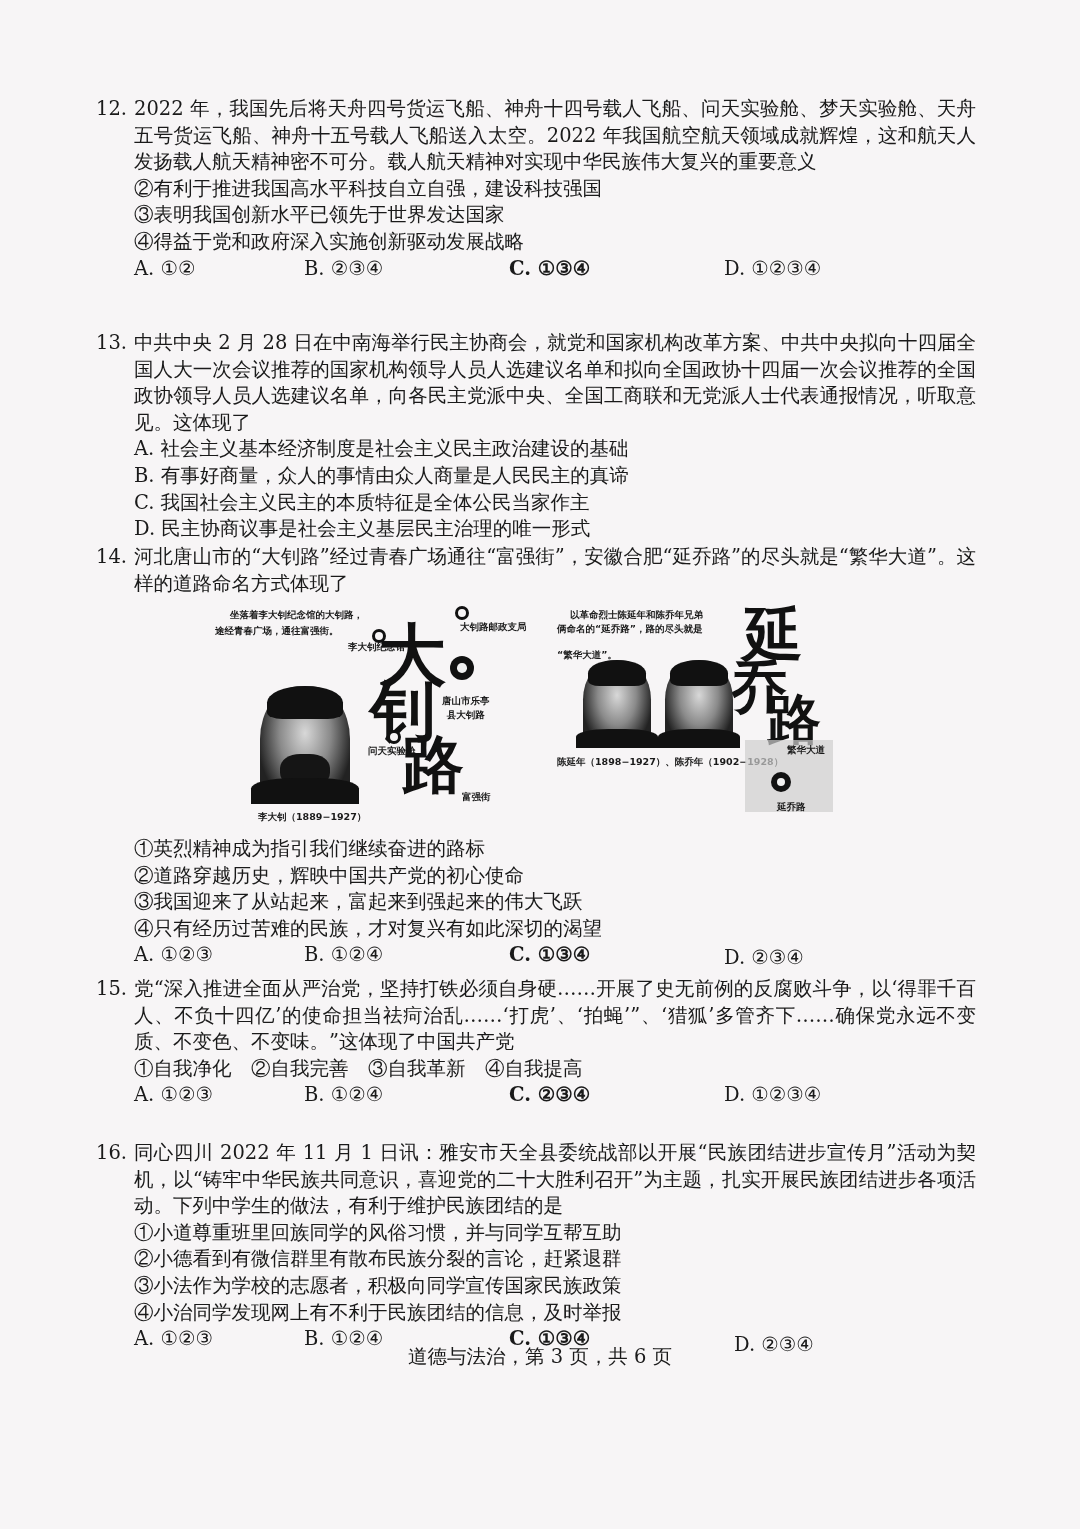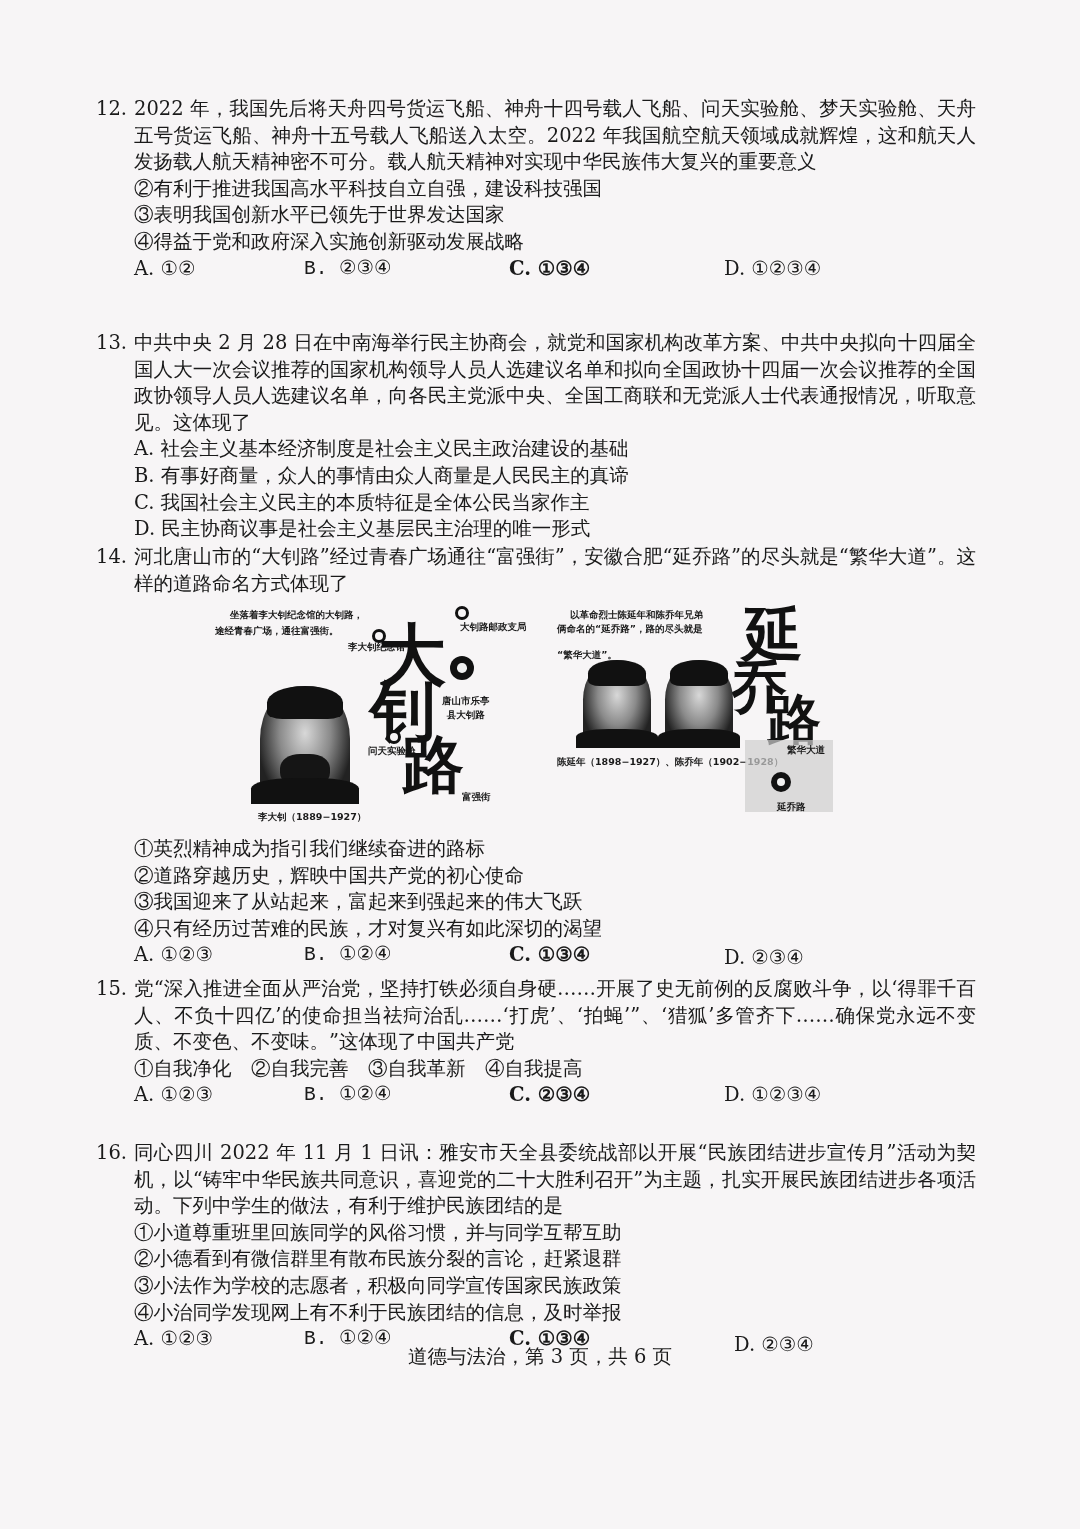--- a/index.html
+++ b/index.html
@@ -15,21 +15,21 @@
   .q {
     position: absolute; left: 96px; width: 880px;
     font-size: 19.5px; line-height: 26.6px;
   }
   .q .num { position: absolute; left: 0; top: 0; width: 36px; }
   .q .body { margin-left: 38px; }
   .q .stem { text-align: justify; }
   .opt-line { white-space: nowrap; }
   .choices { position: relative; height: 27px; }
   .choices span { position: absolute; top: 0; white-space: nowrap; }
-  .c0 { left: 0; } .c1 { left: 170px; font-family: Liberation Mono, monospace; } .c2 { left: 375px; font-weight: bold; } .c3 { left: 590px; }
+  .c0 { left: 0; } .c1 { left: 170px; } .c2 { left: 375px; font-weight: bold; } .c3 { left: 590px; }
 
   .figure { position: absolute; top: 600px; left: 210px; width: 660px; height: 230px; }
   .fig-left { position: absolute; left: 0; top: 0; width: 310px; height: 230px; }
   .fig-right { position: absolute; left: 335px; top: 0; width: 320px; height: 230px; }
   .caption-small {
     position: absolute; font-size: 9.5px; font-weight: bold; line-height: 14px;
     font-family: "DejaVu Sans", sans-serif; white-space: nowrap;
   }
   .bigchar {
     position: absolute; font-family: "DejaVu Sans", sans-serif;

